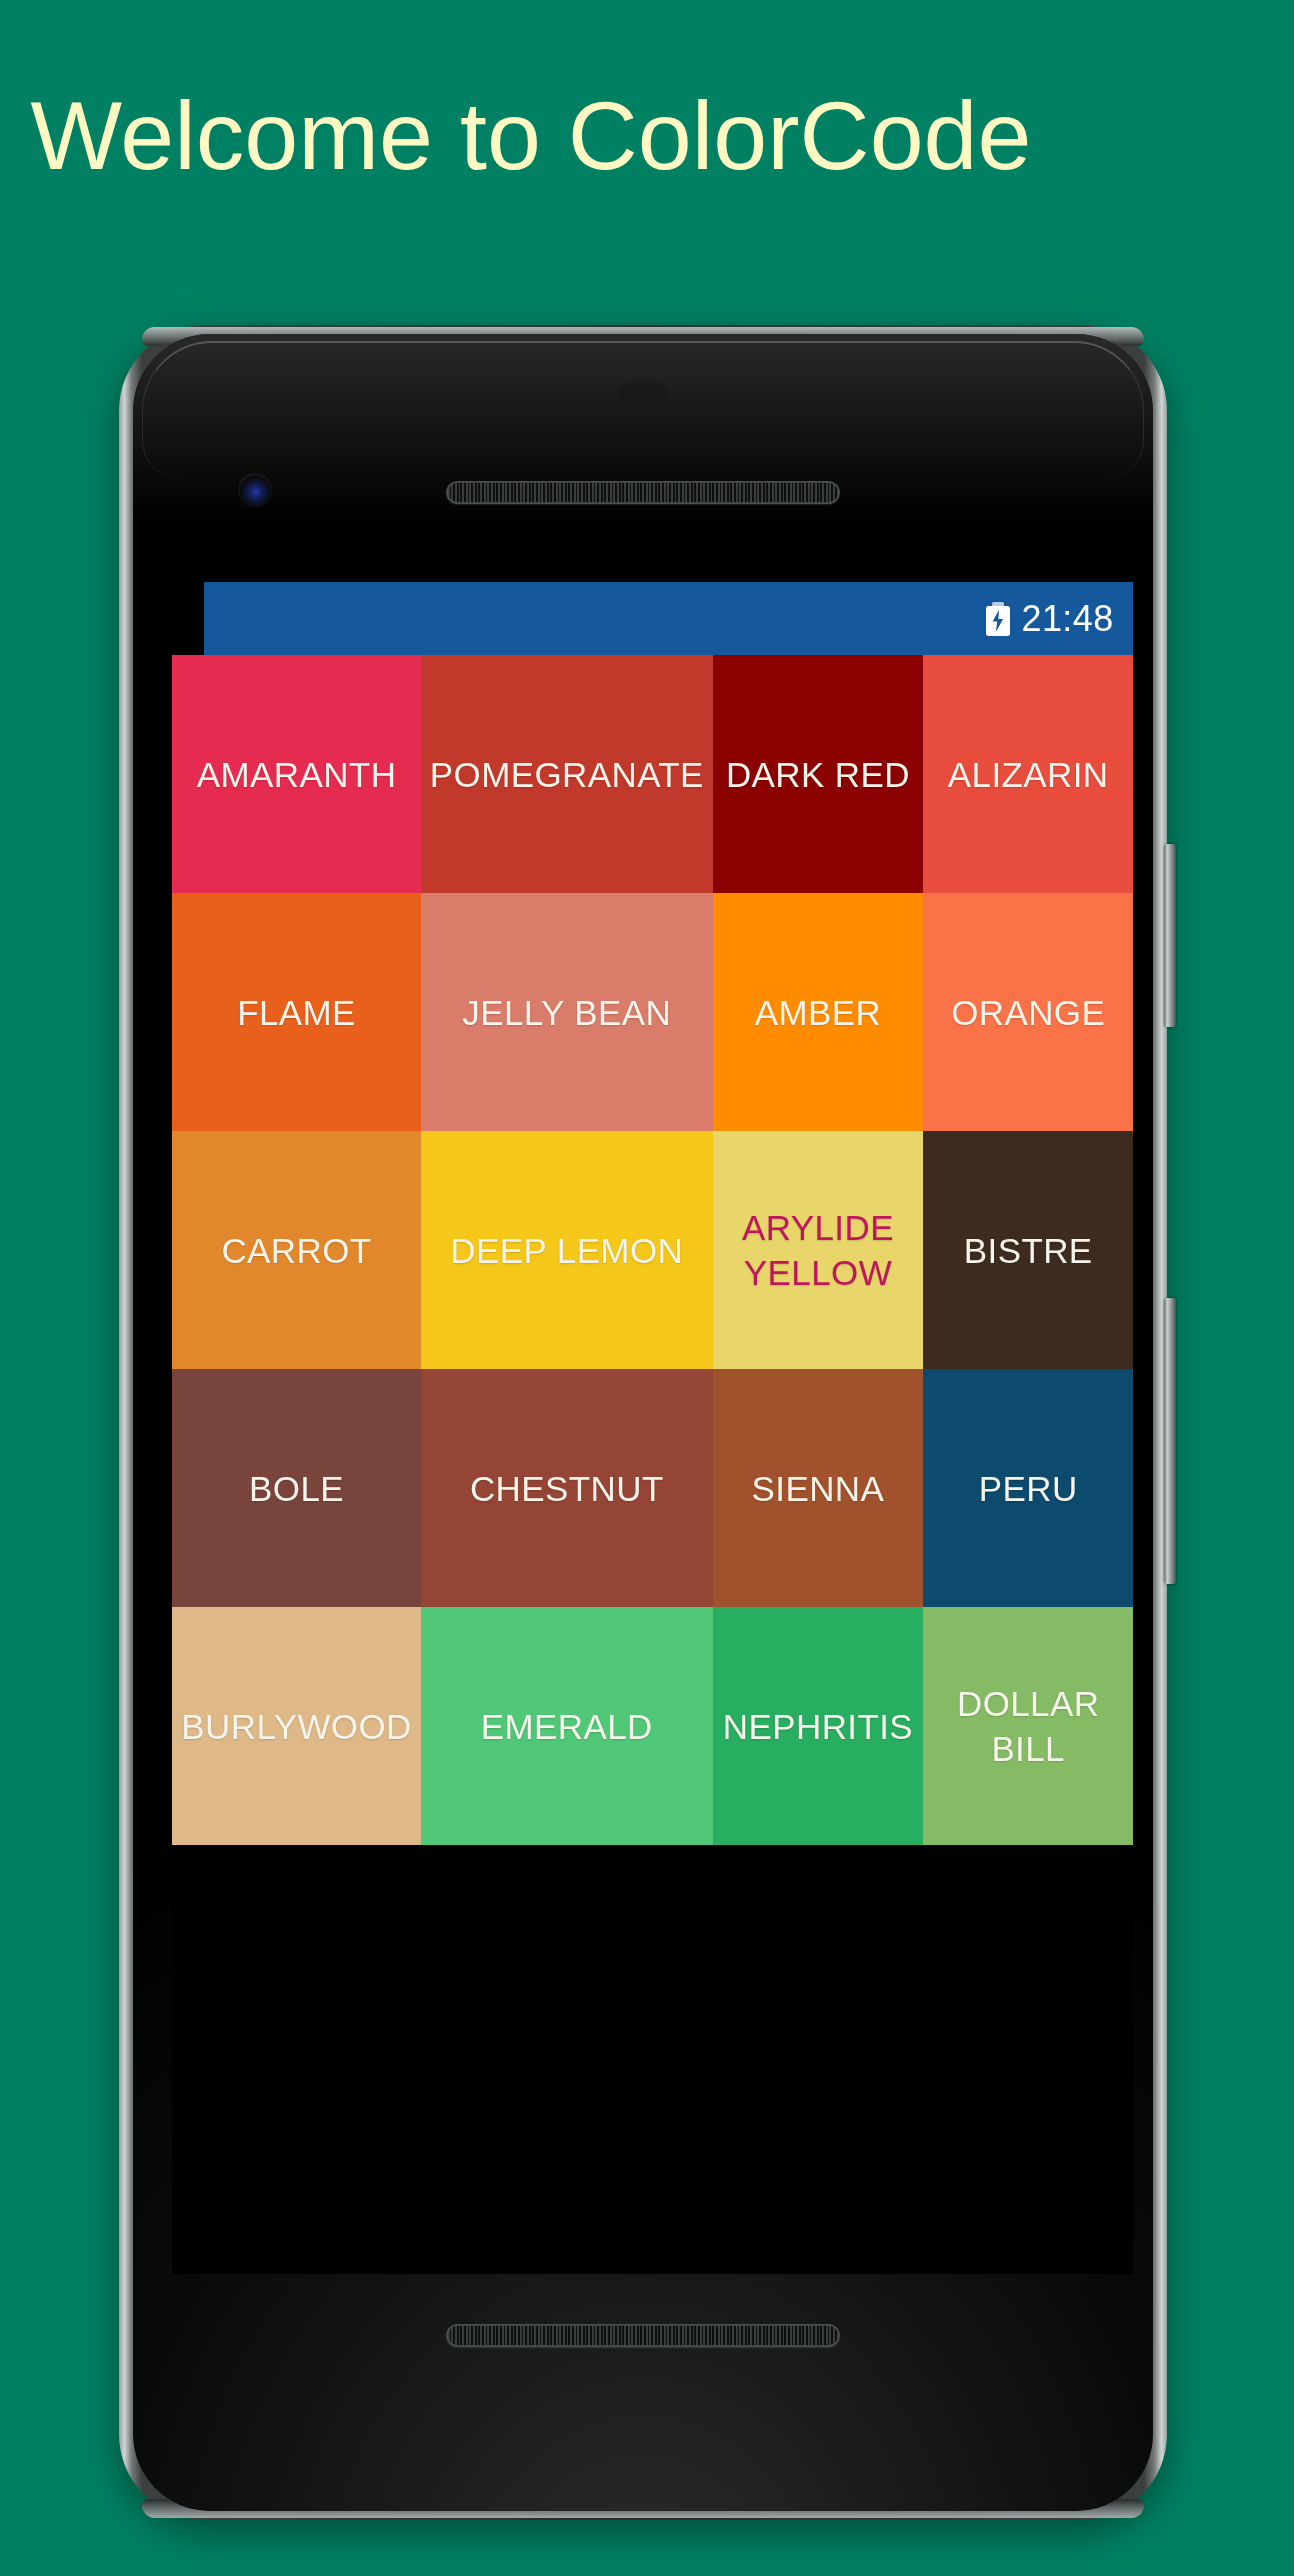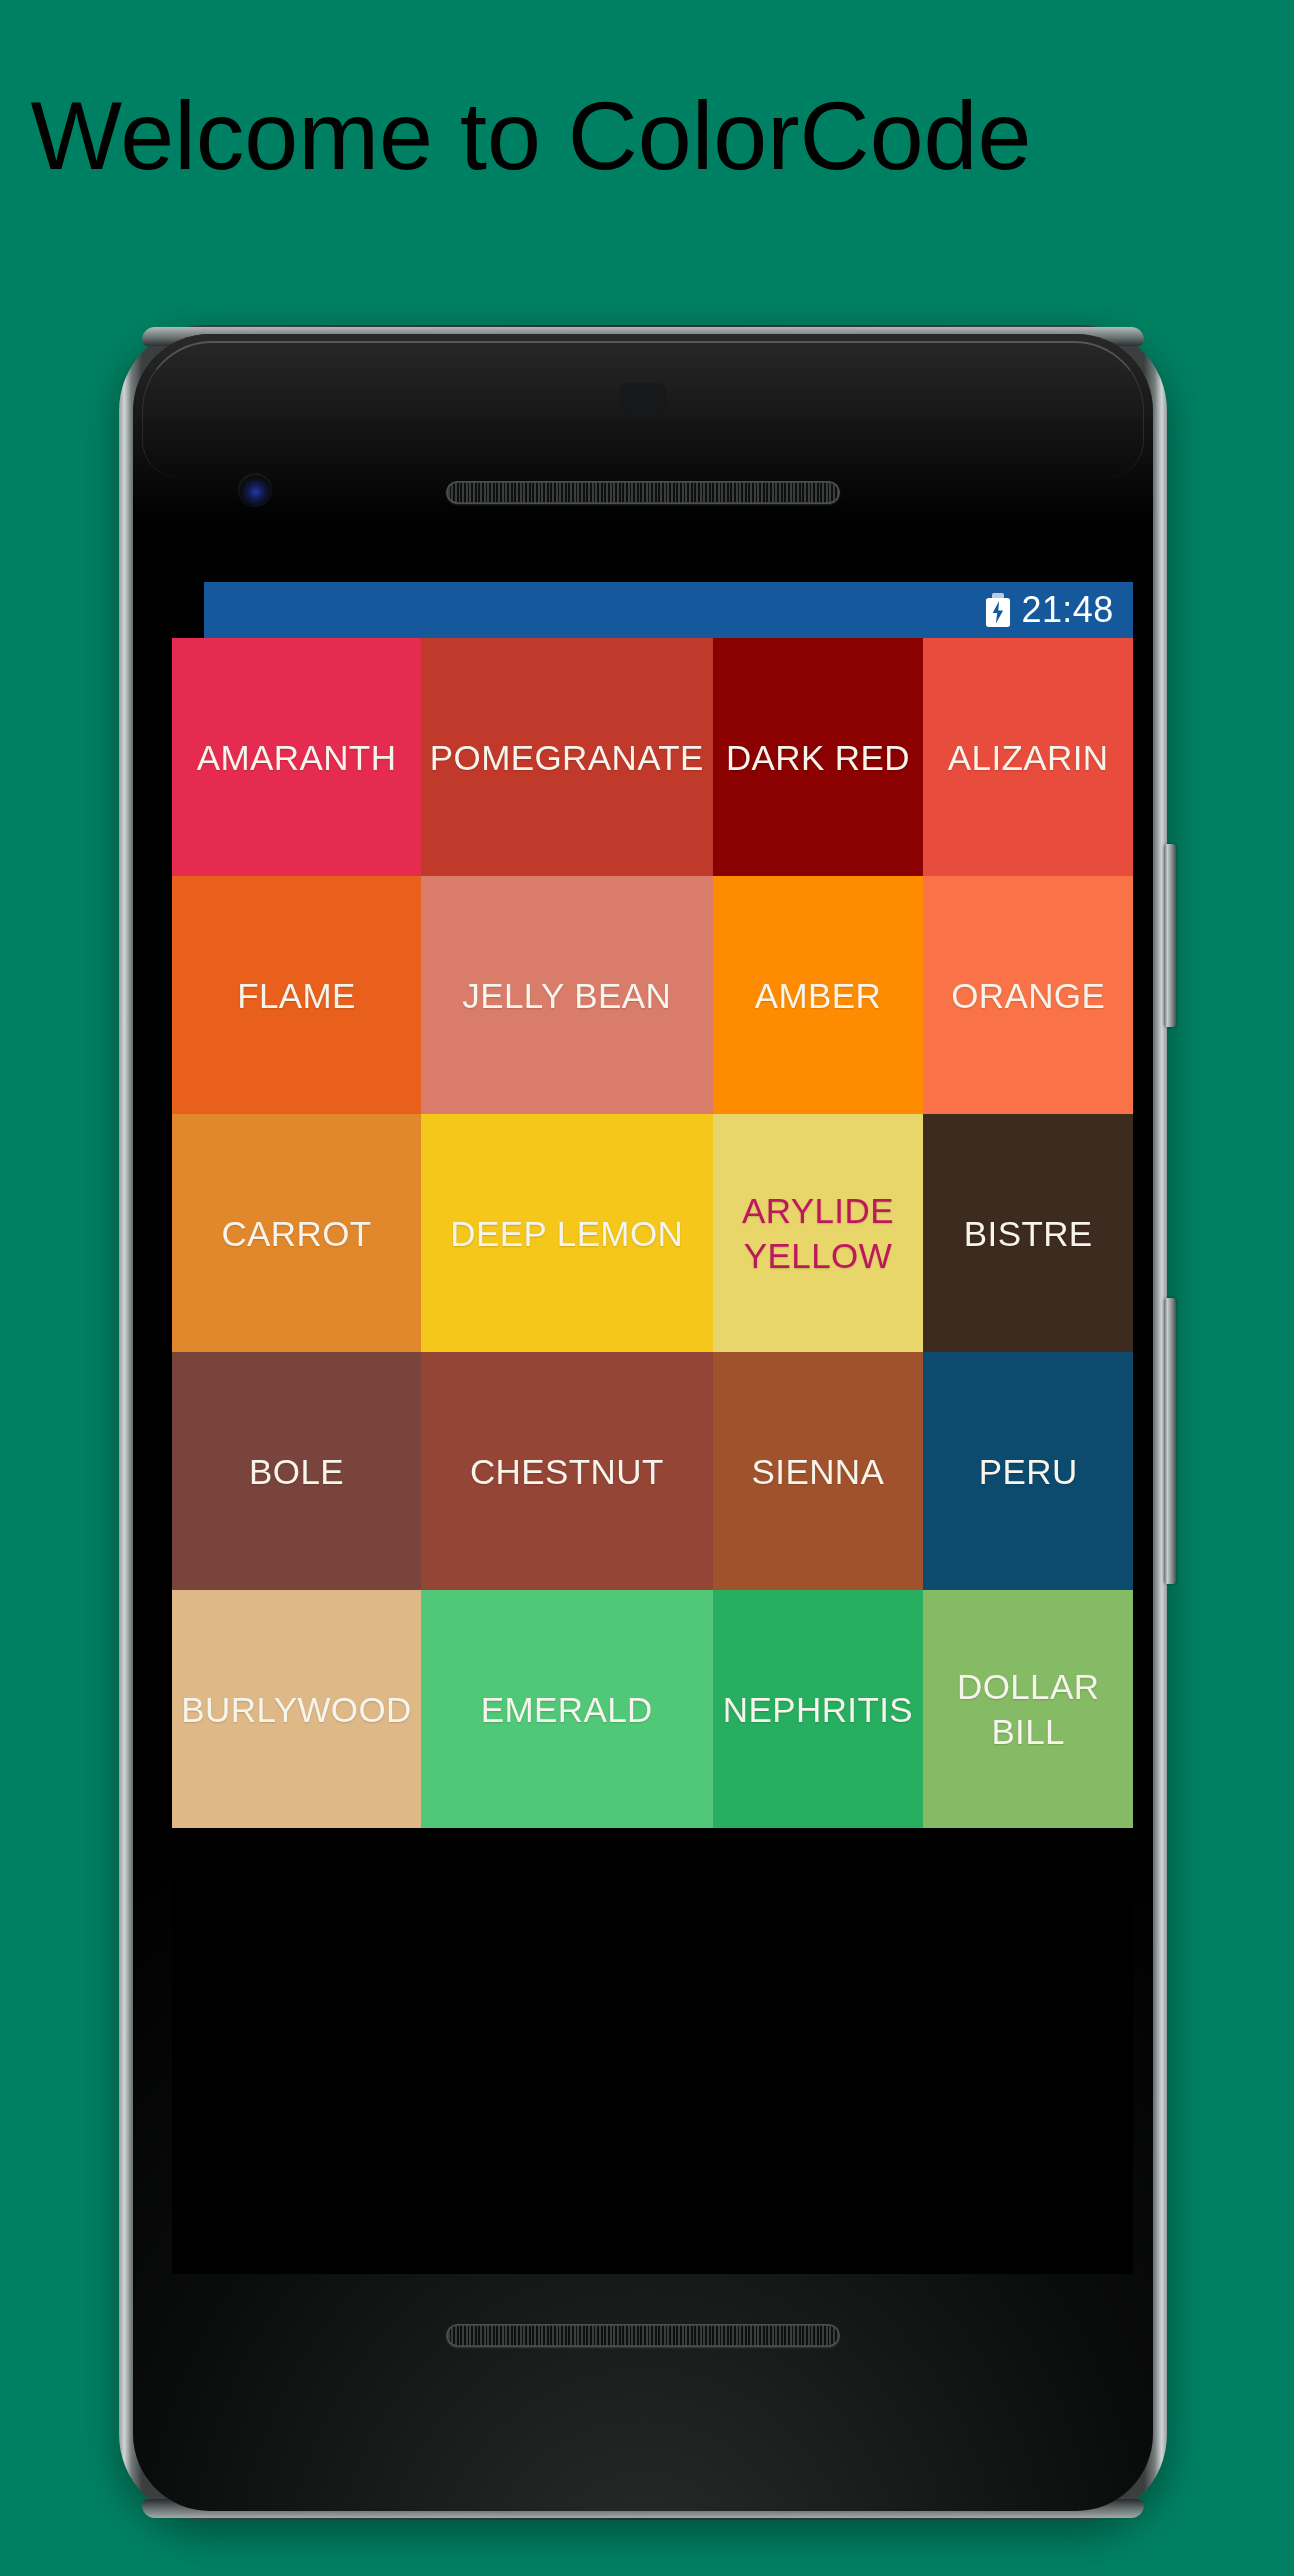--- a/index.html
+++ b/index.html
@@ -23,21 +23,21 @@
     overflow: hidden;
   }
 
   
   .headline {
     position: absolute;
     top: 86px;
     left: 0;
     width: 1062px;
     text-align: center;
-    color: #000000;
+    color: #fef9c3;
     font-size: 97px;
     line-height: 100px;
     font-weight: 400;
     letter-spacing: 0px;
     white-space: nowrap;
     font-family: "Liberation Sans", sans-serif;
   }
 
   
   .phone {
@@ -158,21 +158,21 @@
     left: 39px;
     top: 248px;
     width: 961px;
     height: 1692px;
     background: #000;
     overflow: hidden;
   }
 
   
   .statusbar {
-    height: 56px;
+    height: 73px;
     background: #15589B;
     display: flex;
     align-items: center;
     justify-content: flex-end;
     padding-right: 19.7px;
     box-sizing: border-box;
     margin-left: 32px;
   }
   .status-right {
     display: flex;

